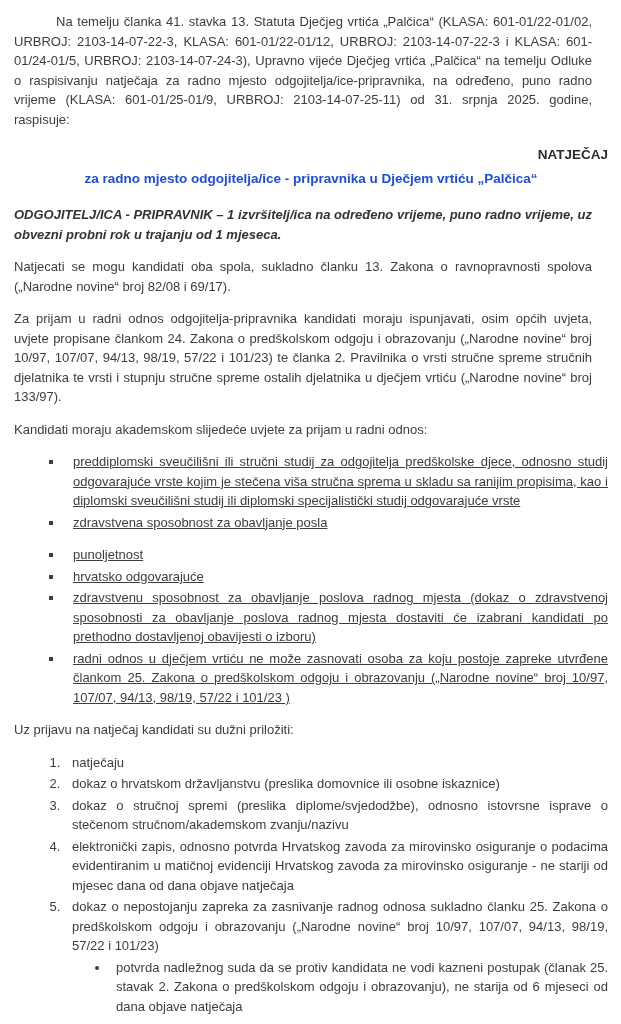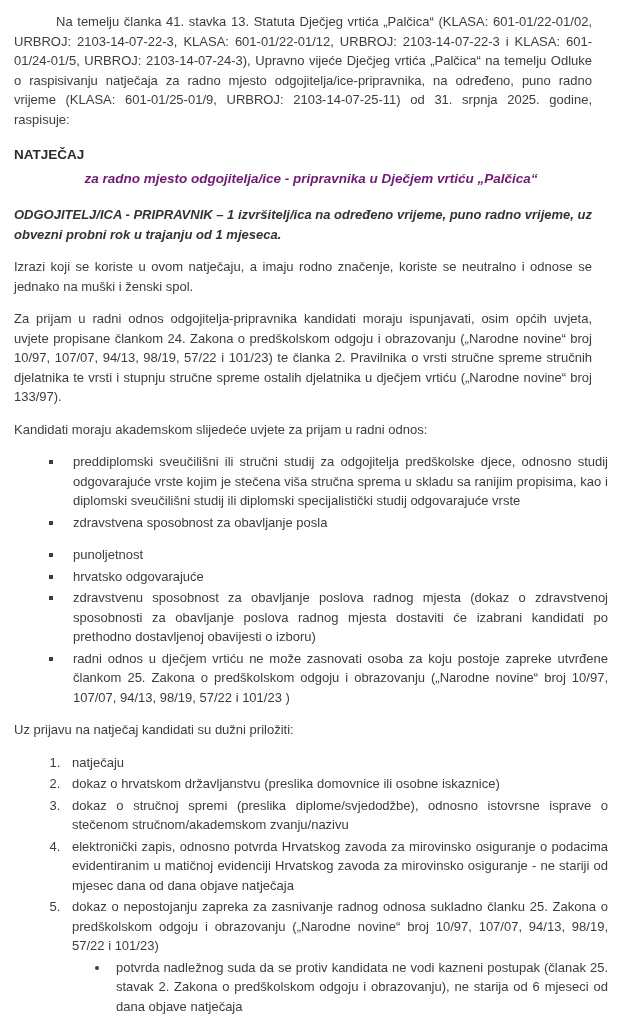--- a/index.html
+++ b/index.html
@@ -25,45 +25,45 @@
     margin: 0 16px 13px 0;
     text-align: justify;
   }
   .first-indent {
     text-indent: 42px;
   }
   .doc-title {
     font-size: 13.5px;
     font-weight: bold;
     color: #2b2b2b;
-    text-align: left;
+    text-align: right;
     margin: 16px 0 4px 0;
   }
   .doc-subtitle {
     font-size: 13.5px;
     font-weight: bold;
-    color: #701a75;
+    color: #1d4ed8;
     text-align: center;
     margin: 0 0 17px 0;
-    font-style: italic;
   }
   .bold-italic {
     font-weight: bold;
     font-style: italic;
     color: #333333;
   }
   ul.square-list {
     list-style-type: square;
     margin: 0 0 13px 0;
     padding: 0 0 0 50px;
   }
   ul.square-list > li {
     padding-left: 9px;
     text-align: justify;
     margin: 0 0 2px 0;
+    text-decoration: underline;
   }
   ol.num-list {
     margin: 0;
     padding: 0 0 0 50px;
   }
   ol.num-list > li {
     padding-left: 8px;
     text-align: justify;
     margin: 0 0 2px 0;
   }
@@ -83,22 +83,22 @@
 <div class="page">
 
   <p class="para first-indent">Na temelju članka 41. stavka 13. Statuta Dječjeg vrtića „Palčica“ (KLASA: 601-01/22-01/02, URBROJ: 2103-14-07-22-3, KLASA: 601-01/22-01/12, URBROJ: 2103-14-07-22-3 i KLASA: 601-01/24-01/5, URBROJ: 2103-14-07-24-3), Upravno vijeće Dječjeg vrtića „Palčica“ na temelju Odluke o raspisivanju natječaja za radno mjesto odgojitelja/ice-pripravnika, na određeno, puno radno vrijeme (KLASA: 601-01/25-01/9, URBROJ: 2103-14-07-25-11) od 31. srpnja 2025. godine, raspisuje:</p>
 
   <div class="doc-title">NATJEČAJ</div>
 
   <div class="doc-subtitle">za radno mjesto odgojitelja/ice - pripravnika u Dječjem vrtiću „Palčica“</div>
 
   <p class="para bold-italic">ODGOJITELJ/ICA - PRIPRAVNIK – 1 izvršitelj/ica na određeno vrijeme, puno radno vrijeme, uz obvezni probni rok u trajanju od 1 mjeseca.</p>
 
+  <p class="para">Natjecati se mogu kandidati oba spola, sukladno članku 13. Zakona o ravnopravnosti spolova („Narodne novine“ broj 82/08 i 69/17).</p>
 
-  <p class="para">Izrazi koji se koriste u ovom natječaju, a imaju rodno značenje, koriste se neutralno i odnose se jednako na muški i ženski spol.</p>
 
   <p class="para">Za prijam u radni odnos odgojitelja-pripravnika kandidati moraju ispunjavati, osim općih uvjeta, uvjete propisane člankom 24. Zakona o predškolskom odgoju i obrazovanju („Narodne novine“ broj 10/97, 107/07, 94/13, 98/19, 57/22 i 101/23) te članka 2. Pravilnika o vrsti stručne spreme stručnih djelatnika te vrsti i stupnju stručne spreme ostalih djelatnika u dječjem vrtiću („Narodne novine“ broj 133/97).</p>
 
   <p class="para">Kandidati moraju akademskom slijedeće uvjete za prijam u radni odnos:</p>
 
   <ul class="square-list">
     <li>preddiplomski sveučilišni ili stručni studij za odgojitelja predškolske djece, odnosno studij odgovarajuće vrste kojim je stečena viša stručna sprema u skladu sa ranijim propisima, kao i diplomski sveučilišni studij ili diplomski specijalistički studij odgovarajuće vrste</li>
     <li>zdravstvena sposobnost za obavljanje posla</li>
   </ul>
 

